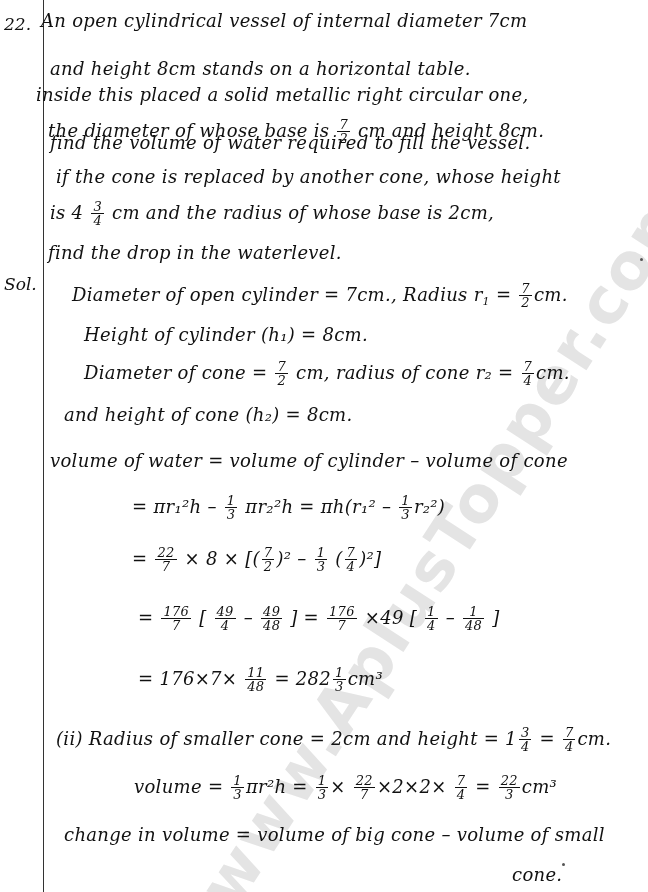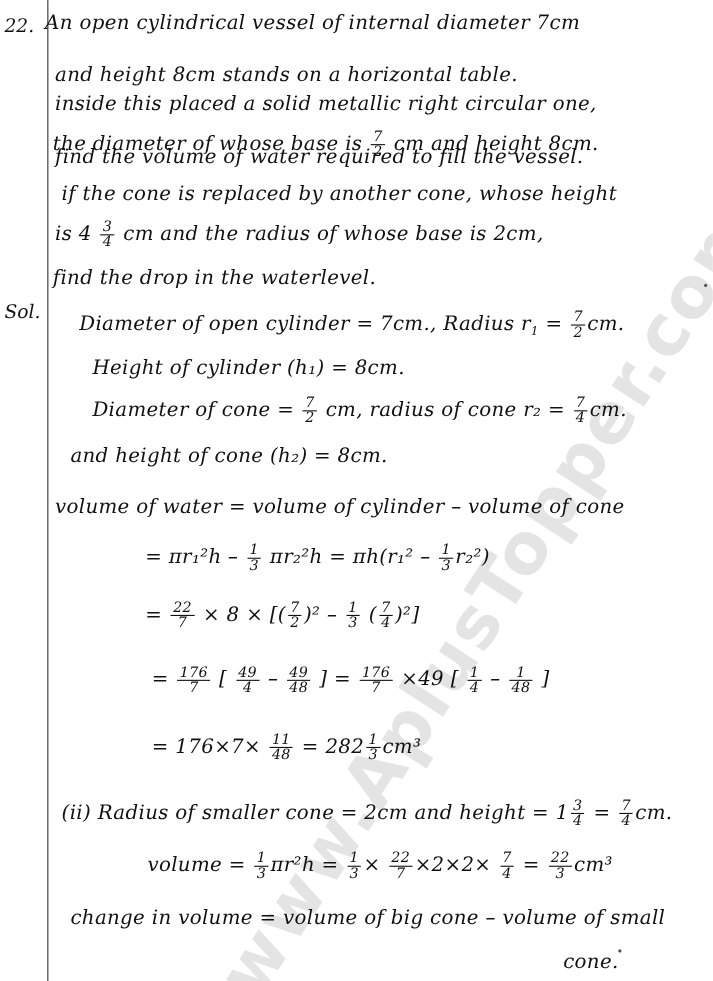--- a/index.html
+++ b/index.html
@@ -40,21 +40,21 @@
 <body>
 
 <div class="page">
   <div class="watermark">www.AplusTopper.com</div>
   <div class="margin-line"></div>
 
   <div class="qno">22.</div>
 
   <div class="line" style="left:41px;top:10px;">An open cylindrical vessel of internal diameter 7cm</div>
   <div class="line" style="left:50px;top:58px;text-align:center;">and height 8cm stands on a horizontal table.</div>
-  <div class="line" style="left:50px;top:84px;text-align:right;">inside this placed a solid metallic right circular one,</div>
+  <div class="line" style="left:36px;top:84px;text-align:right;">inside this placed a solid metallic right circular one,</div>
   <div class="line" style="left:48px;top:118px;">
     <span>the diameter of whose base is</span>
     <span class="frac"><span class="num">7</span><span class="den">2</span></span>
     <span>cm and height 8cm.</span>
   </div>
   <div class="line" style="left:50px;top:130px;top:132px;">find the volume of water required to fill the vessel.</div>
   <div class="line" style="left:56px;top:166px;">if the cone is replaced by another cone, whose height</div>
   <div class="line" style="left:50px;top:200px;">
     <span>is 4</span>
     <span class="frac"><span class="num">3</span><span class="den">4</span></span>

